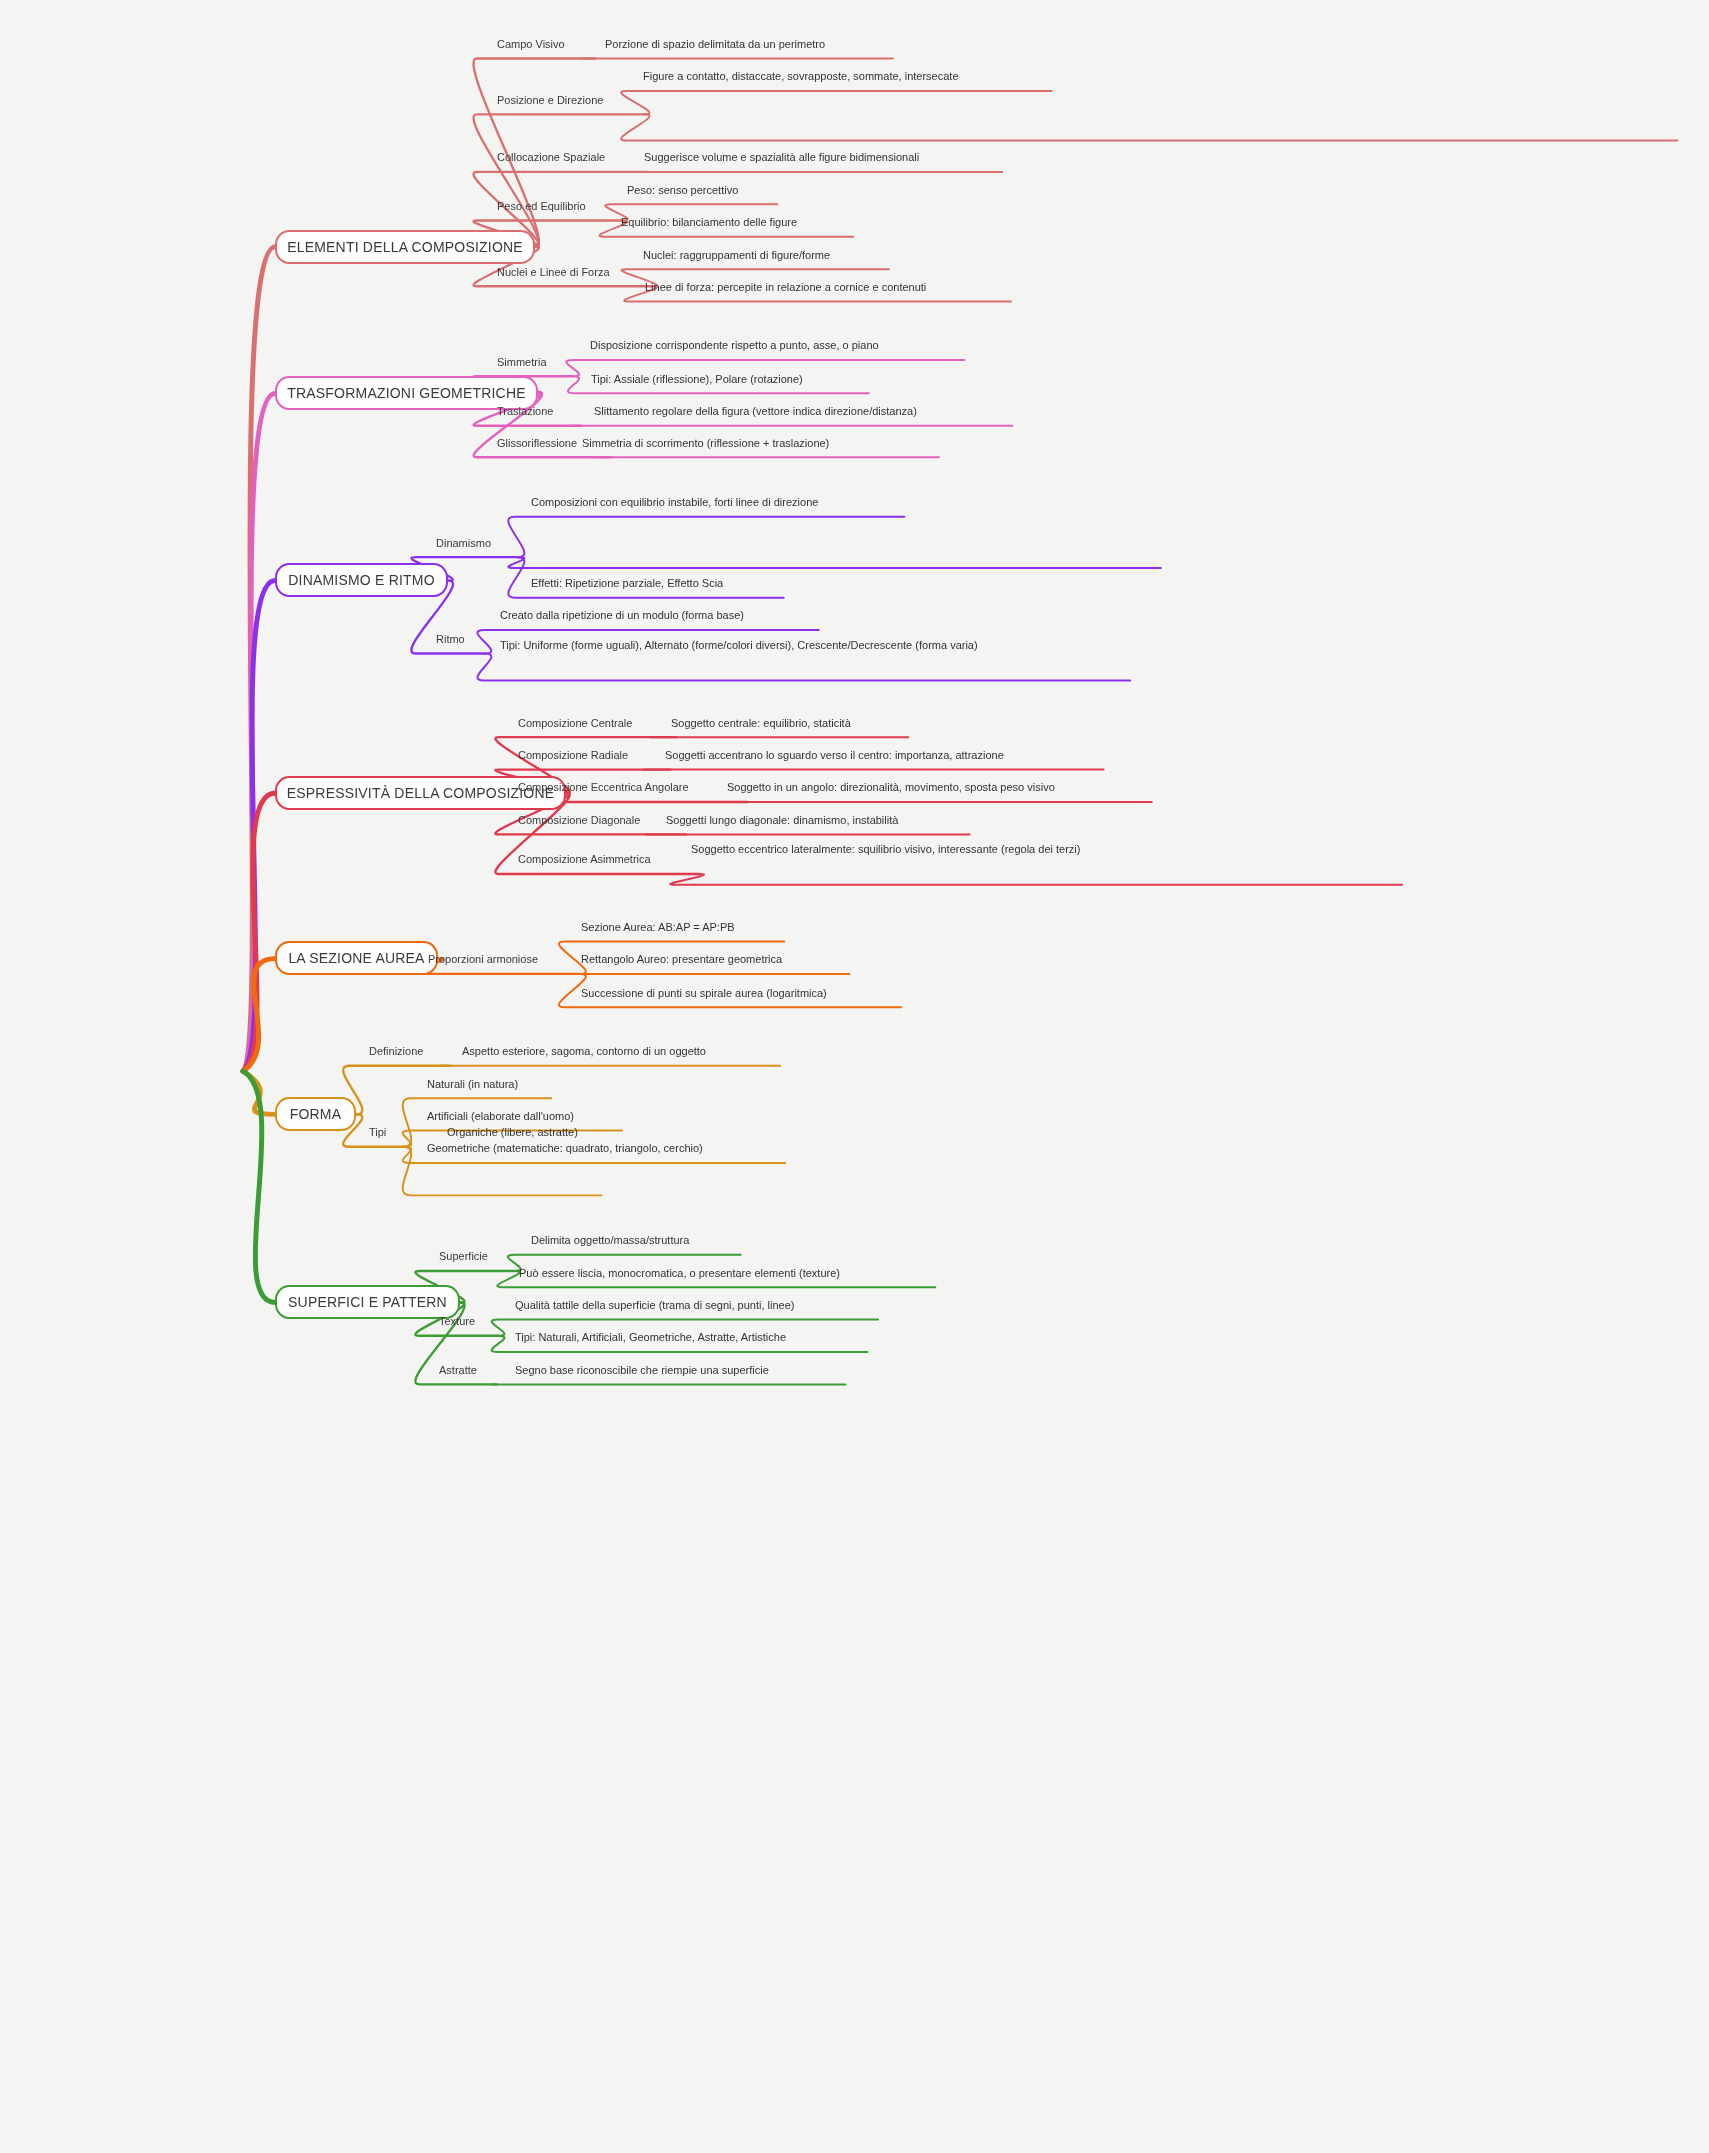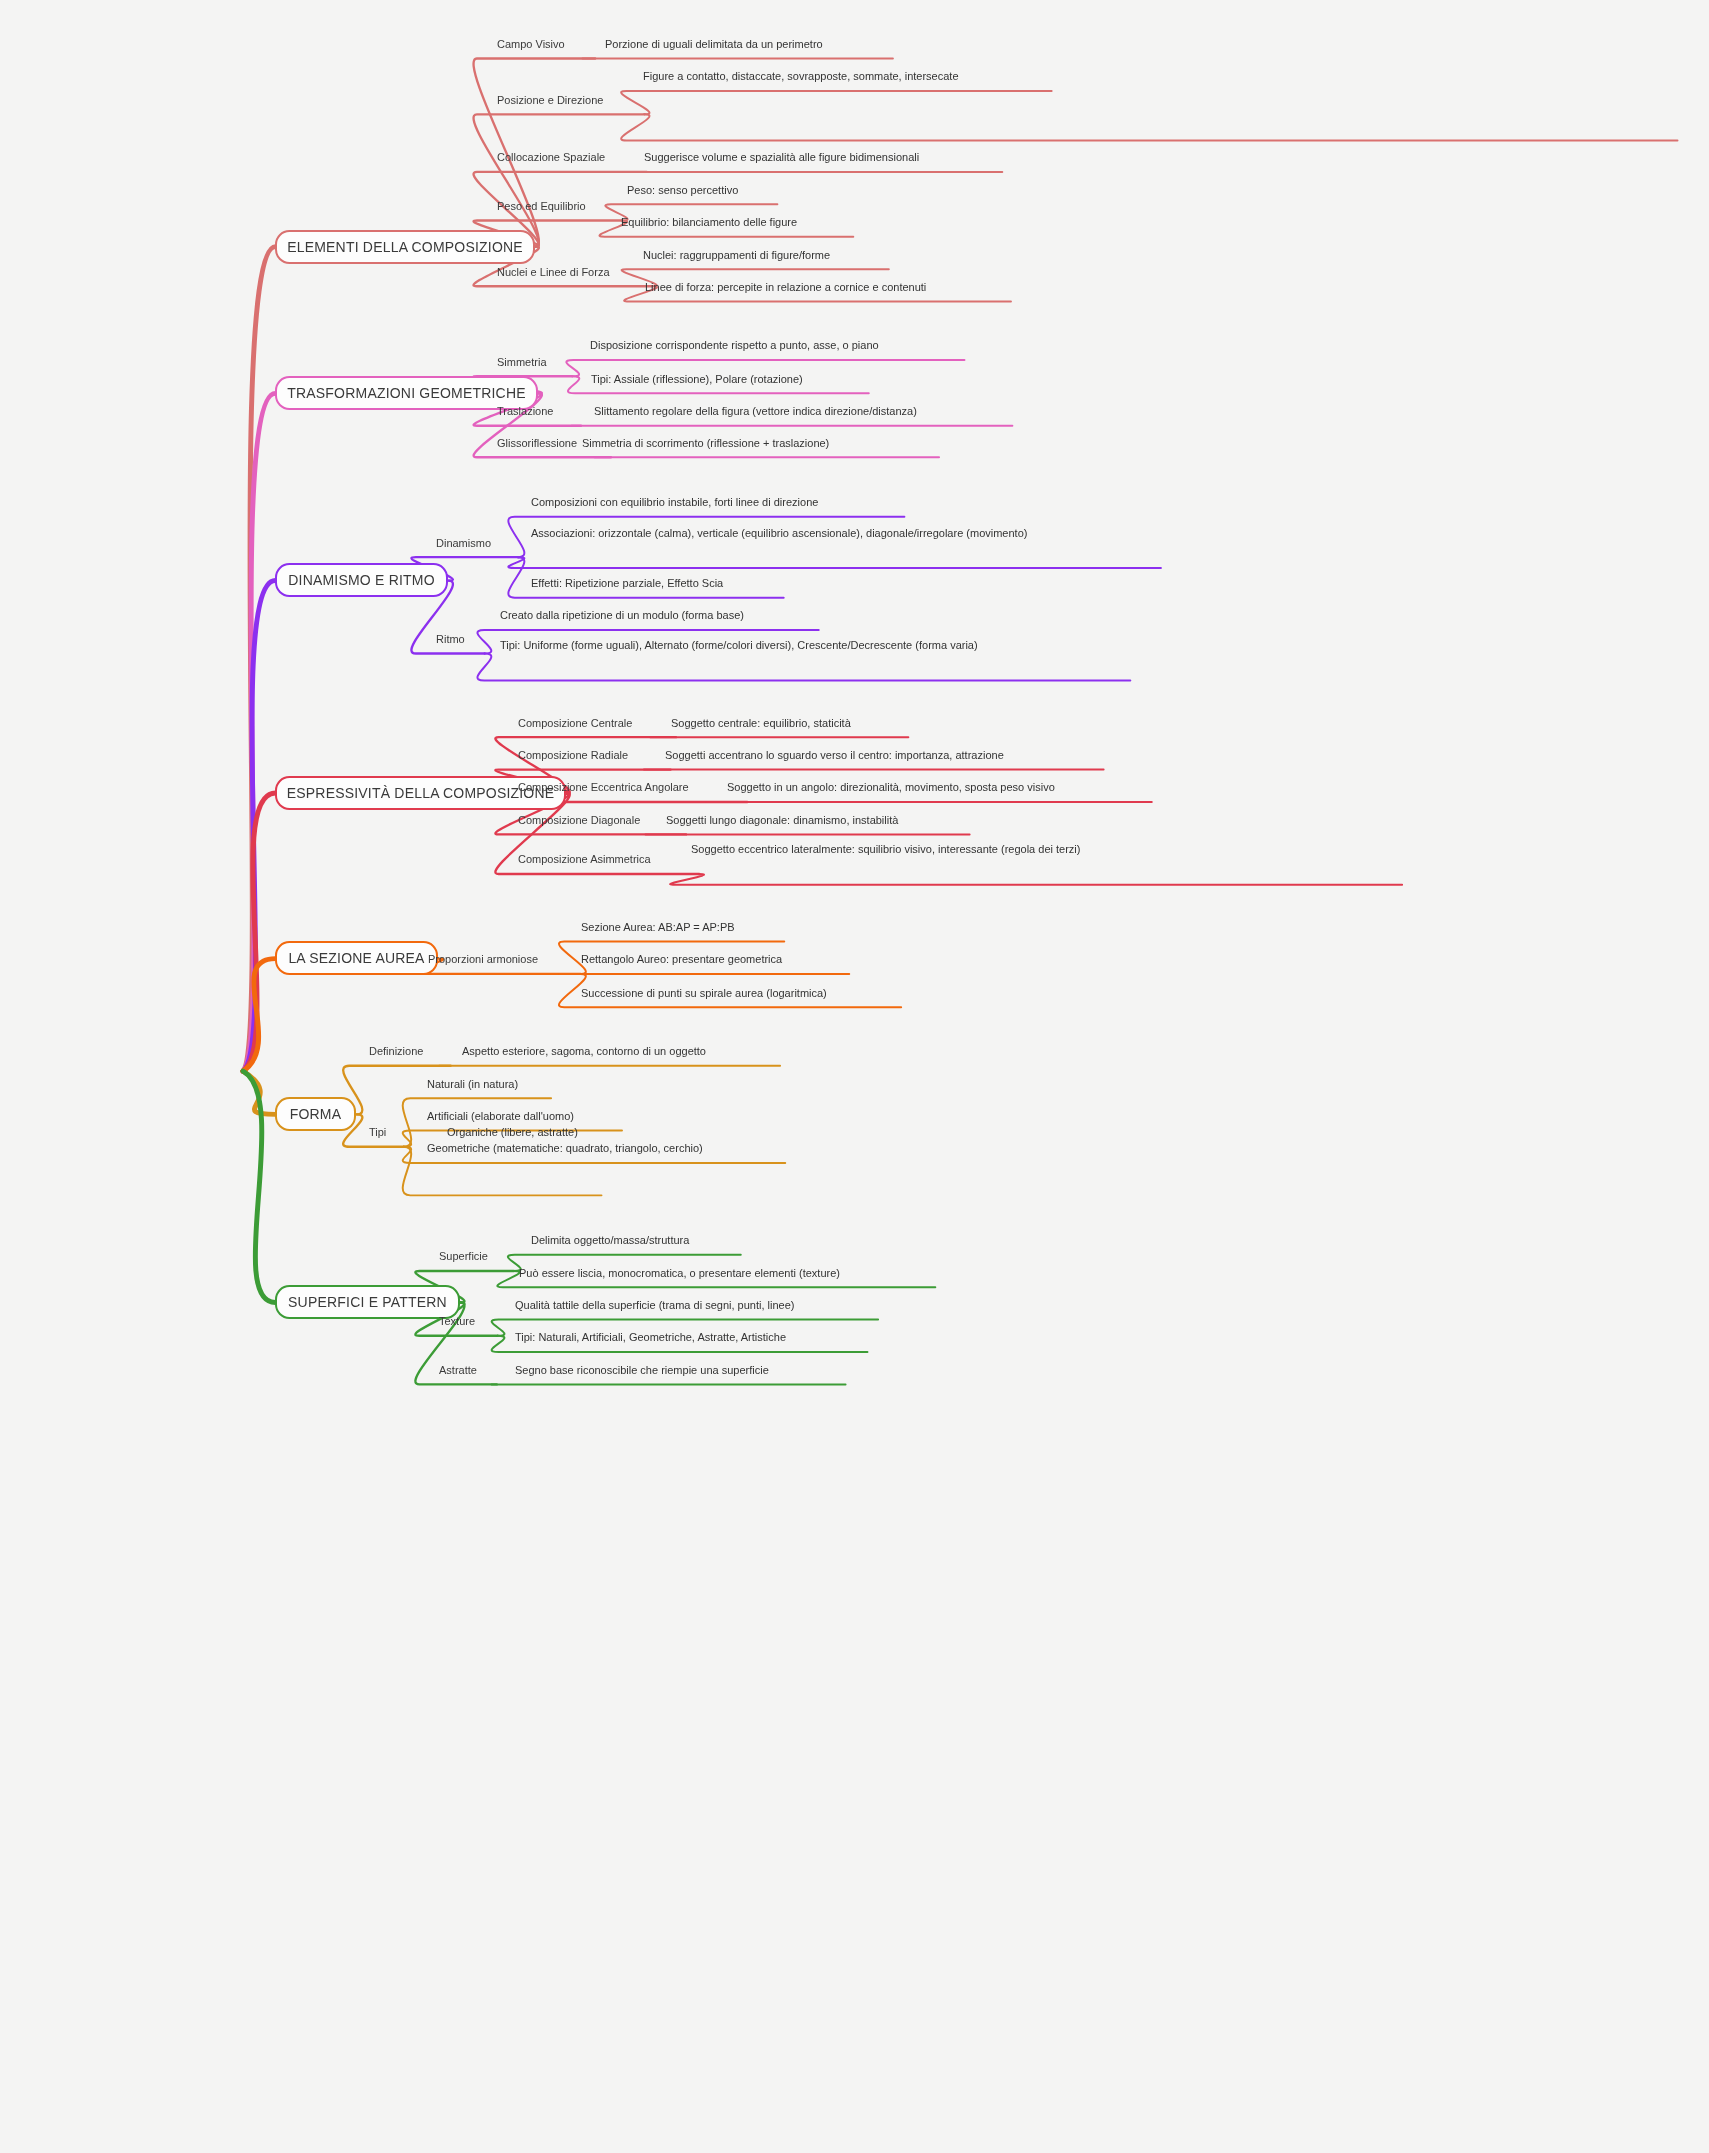--- a/index.html
+++ b/index.html
@@ -149,21 +149,21 @@
       <path d="M 511.671875 1447 C 537.671875 1447, 440 1484, 466 1484 L 552.84375 1484" fill="none" stroke="#3c9c36" stroke-width="2.6" stroke-linecap="round" stroke-linejoin="round"></path>
       <path d="M 552.84375 1484 C 578.84375 1484, 528 1466, 554 1466 L 975.734375 1466" fill="none" stroke="#3c9c36" stroke-width="2.2" stroke-linecap="round" stroke-linejoin="round"></path>
       <path d="M 552.84375 1484 C 578.84375 1484, 528 1502, 554 1502 L 963.90625 1502" fill="none" stroke="#3c9c36" stroke-width="2.2" stroke-linecap="round" stroke-linejoin="round"></path>
       <path d="M 511.671875 1447 C 537.671875 1447, 440 1538, 466 1538 L 551.984375 1538" fill="none" stroke="#3c9c36" stroke-width="2.6" stroke-linecap="round" stroke-linejoin="round"></path>
       <path d="M 551.984375 1538 C 577.984375 1538, 528 1538, 554 1538 L 939.578125 1538" fill="none" stroke="#3c9c36" stroke-width="2.2" stroke-linecap="round" stroke-linejoin="round"></path>
     </svg>
     <div class="branch-node" style="left: 275px; top: 230px; width: 260px; border-color: rgb(217, 112, 111);">
       <span>ELEMENTI DELLA COMPOSIZIONE</span>
     </div>
     <div class="text-node l2" style="left: 497px; top: 37px;">Campo Visivo</div>
-    <div class="text-node l3" style="left: 605px; top: 37px;">Porzione di uguali delimitata da un perimetro</div>
+    <div class="text-node l3" style="left: 605px; top: 37px;">Porzione di spazio delimitata da un perimetro</div>
     <div class="text-node l2" style="left: 497px; top: 93px;">Posizione e Direzione</div>
     <div class="text-node l3" style="left: 643px; top: 69px;">Figure a contatto, distaccate, sovrapposte, sommate, intersecate</div>
     <div class="text-node l2" style="left: 497px; top: 150px;">Collocazione Spaziale</div>
     <div class="text-node l3" style="left: 644px; top: 150px;">Suggerisce volume e spazialità alle figure bidimensionali</div>
     <div class="text-node l2" style="left: 497px; top: 199px;">Peso ed Equilibrio</div>
     <div class="text-node l3" style="left: 627px; top: 183px;">Peso: senso percettivo</div>
     <div class="text-node l3" style="left: 621px; top: 215px;">Equilibrio: bilanciamento delle figure</div>
     <div class="text-node l2" style="left: 497px; top: 265px;">Nuclei e Linee di Forza</div>
     <div class="text-node l3" style="left: 643px; top: 248px;">Nuclei: raggruppamenti di figure/forme</div>
     <div class="text-node l3" style="left: 645px; top: 280px;">Linee di forza: percepite in relazione a cornice e contenuti</div>
@@ -175,21 +175,20 @@
     <div class="text-node l3" style="left: 591px; top: 372px;">Tipi: Assiale (riflessione), Polare (rotazione)</div>
     <div class="text-node l2" style="left: 497px; top: 404px;">Traslazione</div>
     <div class="text-node l3" style="left: 594px; top: 404px;">Slittamento regolare della figura (vettore indica direzione/distanza)</div>
     <div class="text-node l2" style="left: 497px; top: 436px;">Glissoriflessione</div>
     <div class="text-node l3" style="left: 582px; top: 436px;">Simmetria di scorrimento (riflessione + traslazione)</div>
     <div class="branch-node" style="left: 275px; top: 563px; width: 173px; border-color: rgb(140, 48, 239);">
       <span>DINAMISMO E RITMO</span>
     </div>
     <div class="text-node l2" style="left: 436px; top: 536px;">Dinamismo</div>
     <div class="text-node l3" style="left: 531px; top: 495px;">Composizioni con equilibrio instabile, forti linee di direzione</div>
-    <div class="text-node l3 wrap" style="left: 531px; width: 630px; top: 526px;">Associazioni: orizzontale (calma), verticale (equilibrio ascensionale), diagonale/irregolare (movimento)</div>
     <div class="text-node l3" style="left: 531px; top: 576px;">Effetti: Ripetizione parziale, Effetto Scia</div>
     <div class="text-node l2" style="left: 436px; top: 632px;">Ritmo</div>
     <div class="text-node l3" style="left: 500px; top: 608px;">Creato dalla ripetizione di un modulo (forma base)</div>
     <div class="text-node l3 wrap" style="left: 500px; width: 630px; top: 638px;">Tipi: Uniforme (forme uguali), Alternato (forme/colori diversi), Crescente/Decrescente (forma varia)</div>
     <div class="branch-node" style="left: 275px; top: 776px; width: 291px; border-color: rgb(224, 58, 78);">
       <span>ESPRESSIVITÀ DELLA COMPOSIZIONE</span>
     </div>
     <div class="text-node l2" style="left: 518px; top: 716px;">Composizione Centrale</div>
     <div class="text-node l3" style="left: 671px; top: 716px;">Soggetto centrale: equilibrio, staticità</div>
     <div class="text-node l2" style="left: 518px; top: 748px;">Composizione Radiale</div>

